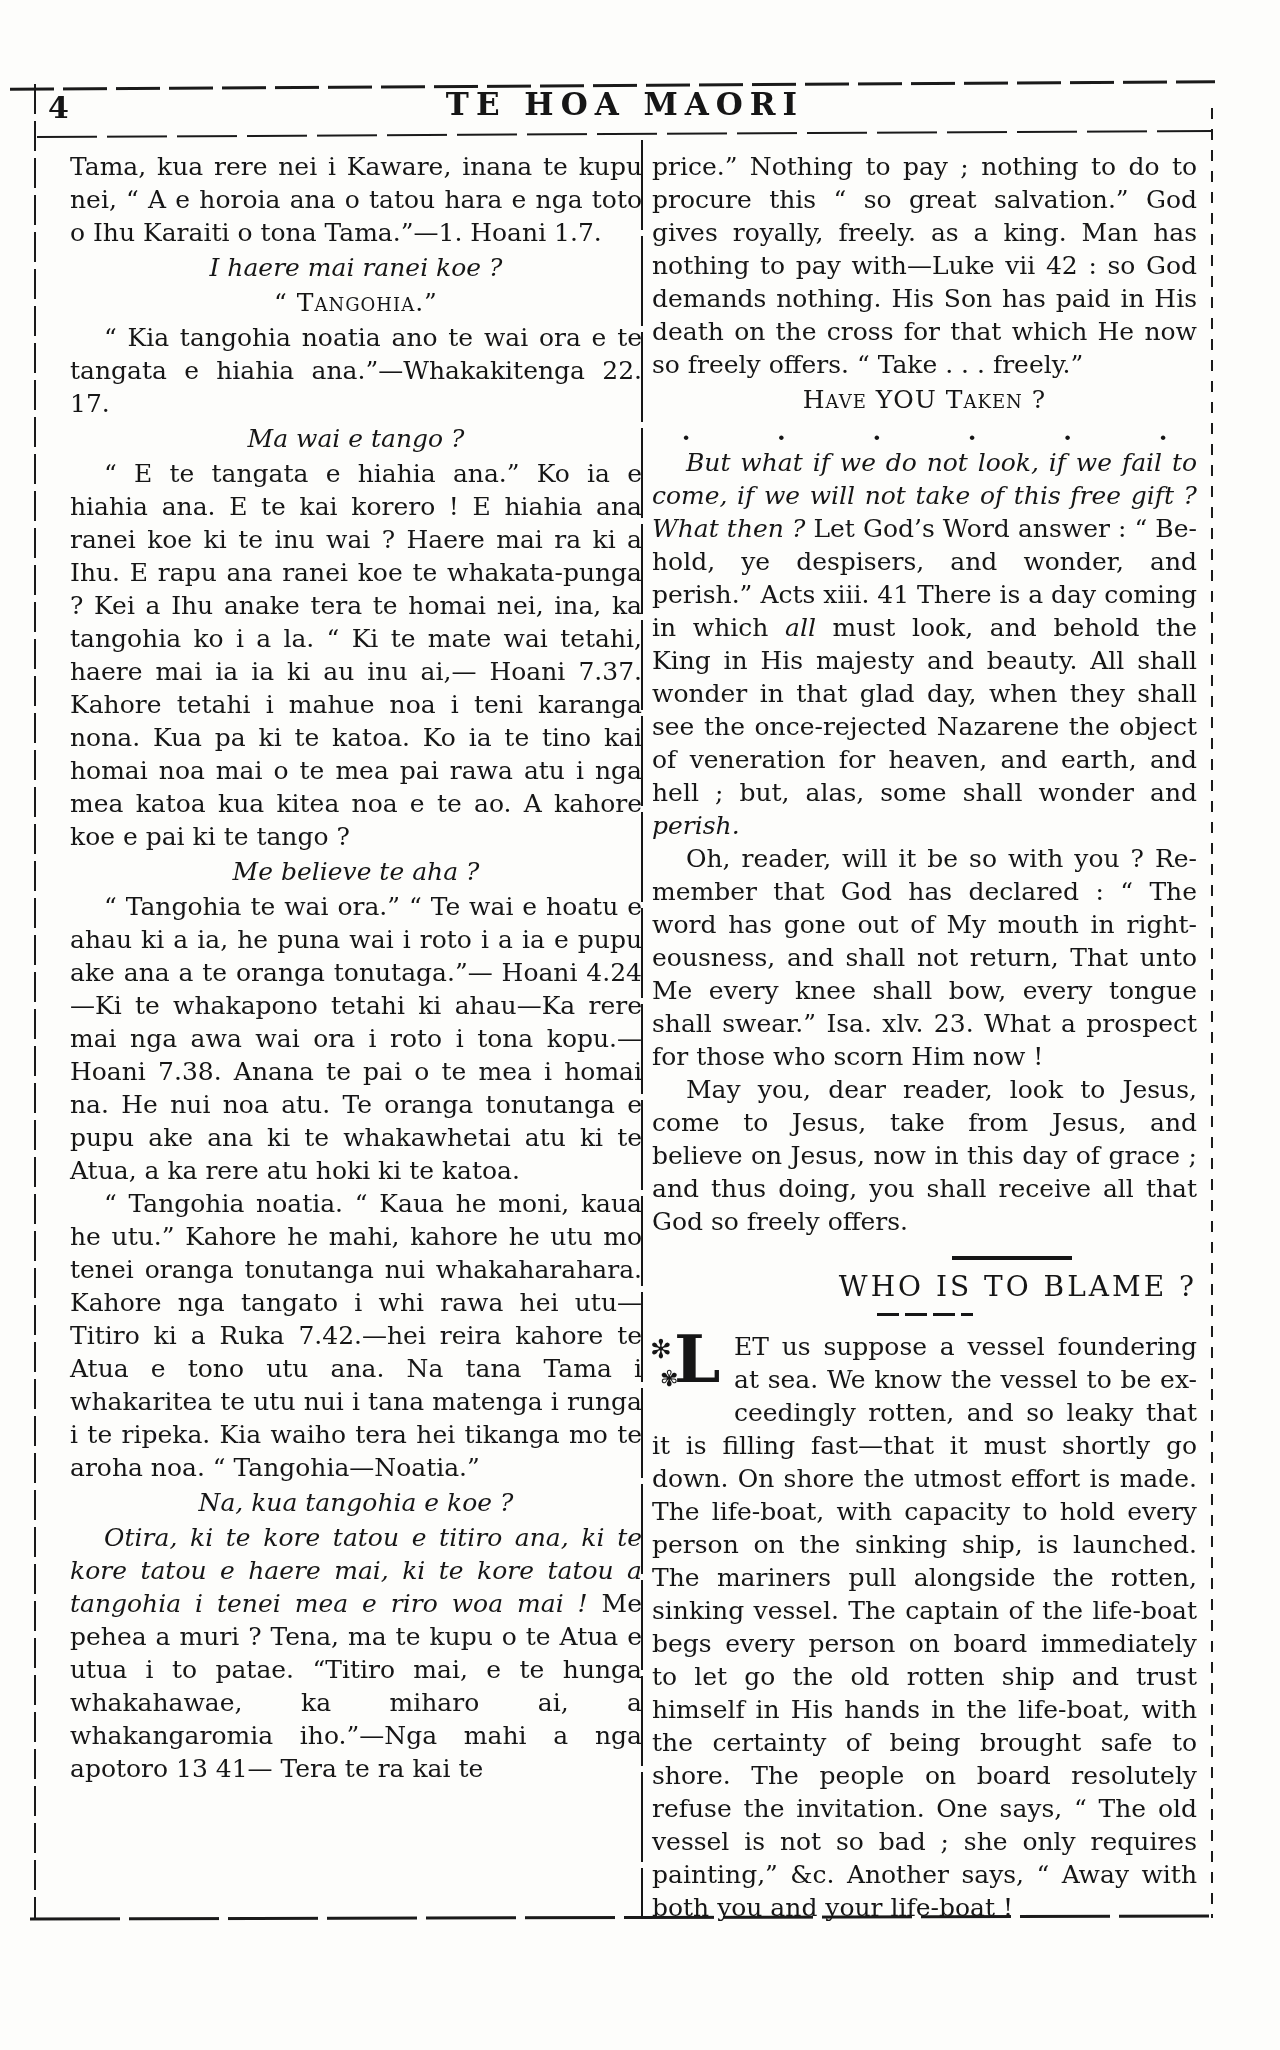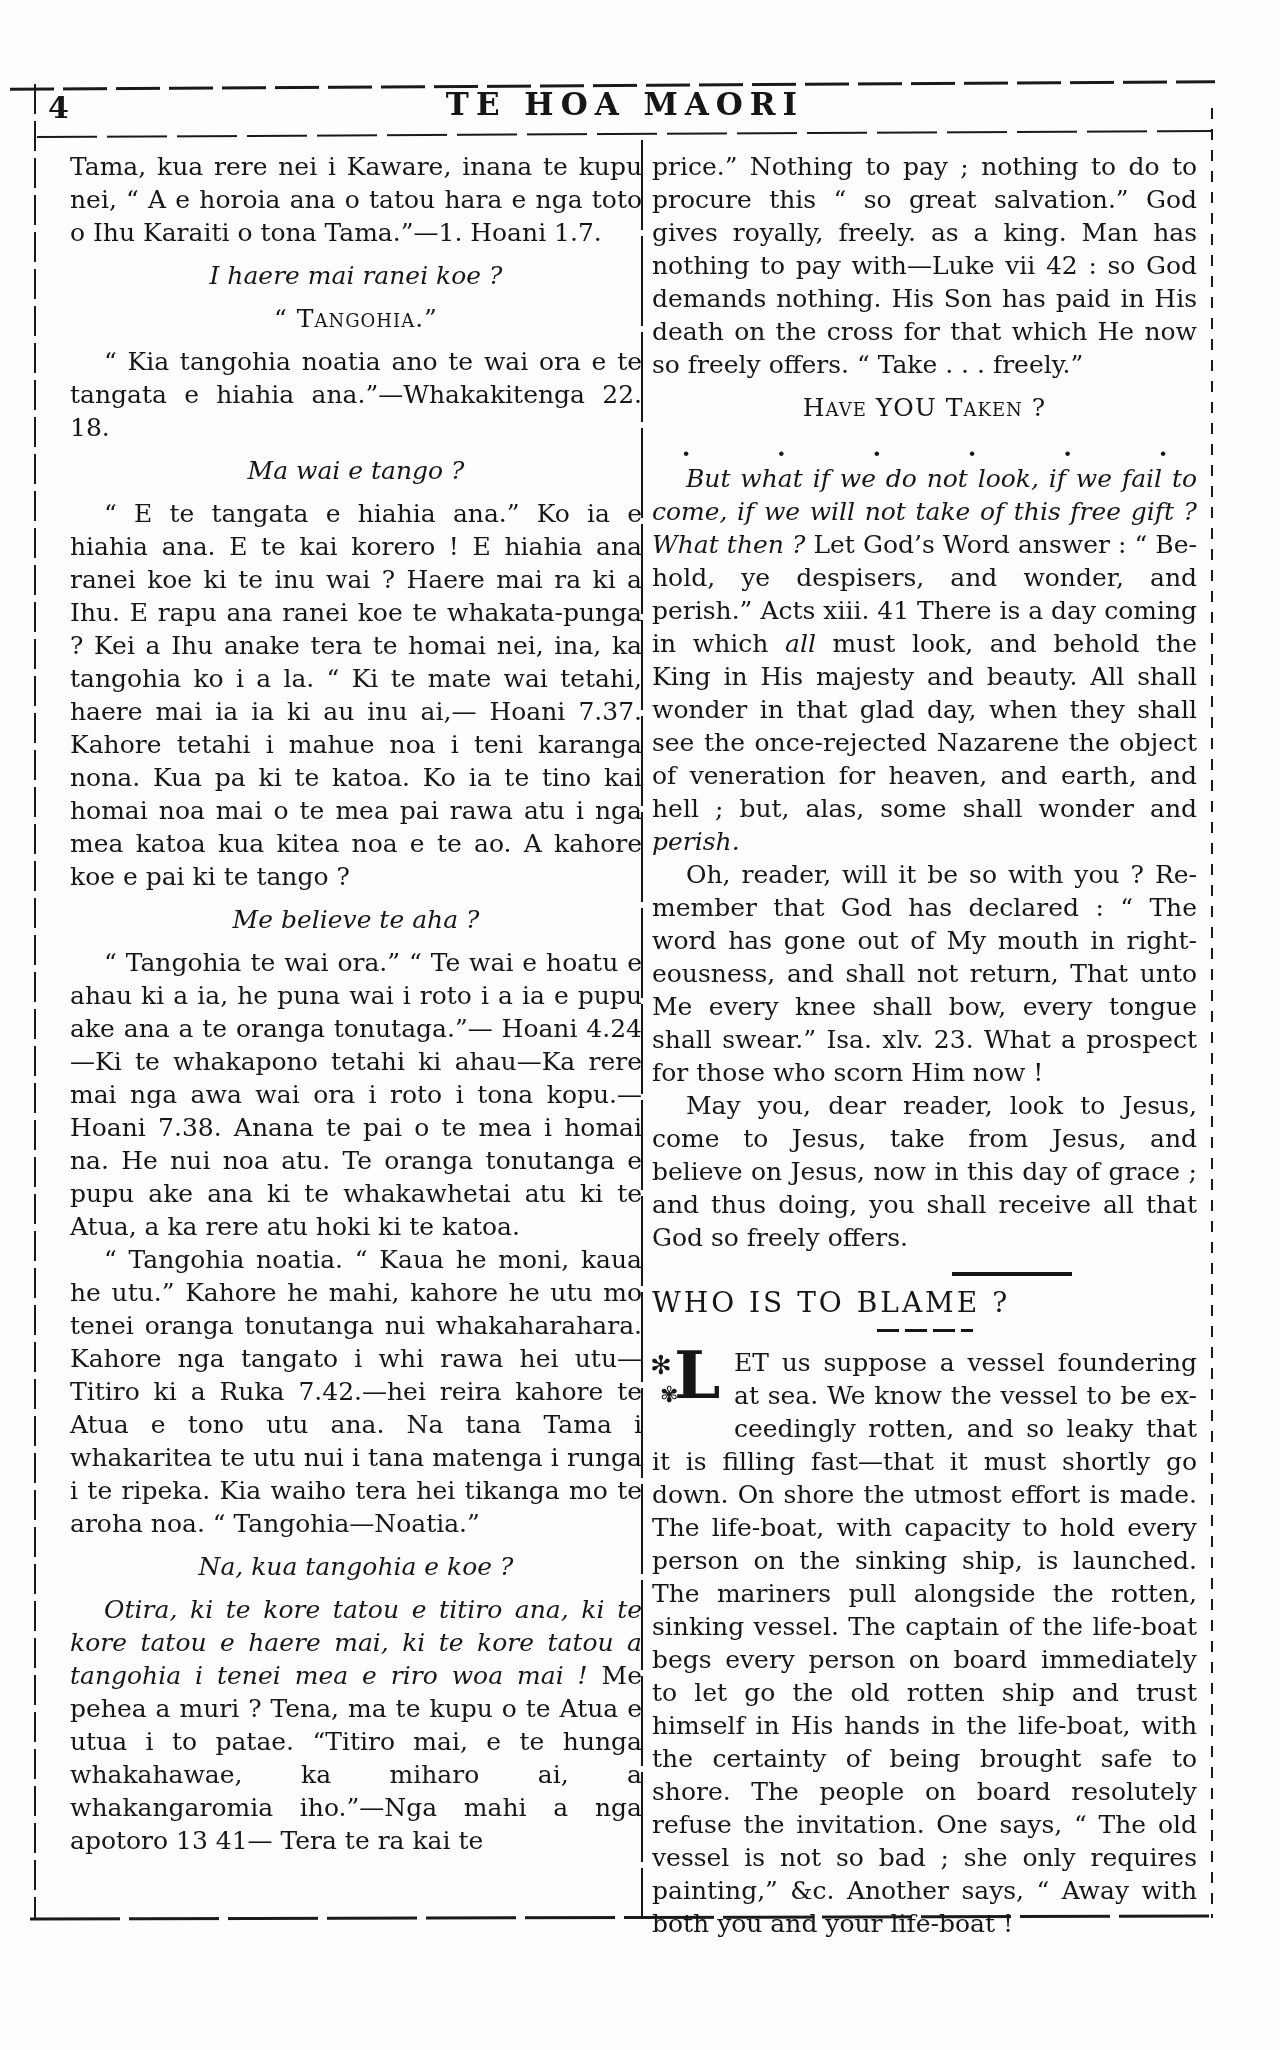--- a/index.html
+++ b/index.html
@@ -29,30 +29,30 @@
   
   .page-number{position:absolute;left:48px;top:90px;font-size:30px;font-weight:bold;}
   .page-title{position:absolute;left:37px;width:1176px;top:86px;text-align:center;
     font-size:31px;font-weight:bold;letter-spacing:7px;}
   
   .col{position:absolute;top:150px;text-align:justify;font-size:25px;line-height:33px;}
   .col-left{left:70px;width:572px;}
   .col-right{left:652px;width:545px;}
   .col p{margin:0;text-indent:34px;}
   .col p.flush{text-indent:0;}
-  h3{margin:10px 0;font-size:25px;font-weight:normal;font-style:italic;
+  h3{margin:2px 0;font-size:25px;font-weight:normal;font-style:italic;
      text-align:center;text-indent:0;}
   h3.sc{font-style:normal;font-variant:small-caps;letter-spacing:1px;}
   .i{font-style:italic;}
   .dots{height:28px;line-height:28px;text-align:center;word-spacing:78px;
     font-size:25px;font-weight:bold;text-indent:0;}
   
   .sect-rule1{width:120px;height:4px;background:#161616;margin:18px auto 10px 300px;}
   h2.sect{margin:4px 0 2px 0;font-size:28px;font-weight:normal;letter-spacing:3px;
-    text-align:left;text-indent:0;}
+    text-align:right;text-indent:0;}
   .sect-rule2{width:96px;height:3px;margin:10px auto 14px auto;
     background:repeating-linear-gradient(90deg,#161616 0 22px,transparent 22px 28px);}
   
   .dropcap-wrap{float:left;position:relative;width:78px;height:64px;margin:4px 4px 0 0;}
   .dc{position:absolute;left:22px;top:-8px;font-size:66px;line-height:66px;font-weight:bold;}
   .orn{position:absolute;font-size:26px;line-height:26px;}
   .orn1{left:-2px;top:2px;}
   .orn2{left:8px;top:32px;font-size:22px;}
 </style>
 </head>
@@ -67,21 +67,21 @@
   <div class="vline border-right"></div>
   <div class="vline col-divider"></div>
 
   <div class="page-number">4</div>
   <div class="page-title">TE HOA MAORI</div>
 
   <div class="col col-left">
     <p class="flush">Tama, kua rere nei i Kaware, inana te kupu nei, “ A e horoia ana o tatou hara e nga toto o Ihu Karaiti o tona Tama.”—1. Hoani 1.7.</p>
     <h3>I haere mai ranei koe ?</h3>
     <h3 class="sc">“ Tangohia.”</h3>
-    <p>“ Kia tangohia noatia ano te wai ora e te tangata e hiahia ana.”—Whakakitenga 22. 18.</p>
+    <p>“ Kia tangohia noatia ano te wai ora e te tangata e hiahia ana.”—Whakakitenga 22. 17.</p>
     <h3>Ma wai e tango ?</h3>
     <p>“ E te tangata e hiahia ana.”  Ko ia e hiahia ana.  E te kai korero !  E hiahia ana ranei koe ki te inu wai ?  Haere mai ra ki a Ihu.  E rapu ana ranei koe te whakata-punga ?  Kei a Ihu anake tera te homai nei, ina, ka tangohia ko i a la.  “ Ki te mate wai tetahi, haere mai ia ia ki au inu ai,— Hoani 7.37.  Kahore tetahi i mahue noa i teni karanga nona.  Kua pa ki te katoa. Ko ia te tino kai homai noa mai o te mea pai rawa atu i nga mea katoa kua kitea noa e te ao.  A kahore koe e pai ki te tango ?</p>
     <h3>Me believe te aha ?</h3>
     <p>“ Tangohia te wai ora.”  “ Te wai e hoatu e ahau ki a ia, he puna wai i roto i a ia e pupu ake ana a te oranga tonutaga.”— Hoani 4.24—Ki te whakapono tetahi ki ahau—Ka rere mai nga awa wai ora i roto i tona kopu.—Hoani 7.38.  Anana te pai o te mea i homai na.  He nui noa atu.  Te oranga tonutanga e pupu ake ana ki te whakawhetai atu ki te Atua, a ka rere atu hoki ki te katoa.</p>
     <p>“ Tangohia noatia.  “ Kaua he moni, kaua he utu.”  Kahore he mahi, kahore he utu mo tenei oranga tonutanga nui whakaharahara.  Kahore nga tangato i whi rawa hei utu—Titiro ki a Ruka 7.42.—hei reira kahore te Atua e tono utu ana.  Na tana Tama i whakaritea te utu nui i tana matenga i runga i te ripeka. Kia waiho tera hei tikanga mo te aroha noa. “ Tangohia—Noatia.”</p>
     <h3>Na, kua tangohia e koe ?</h3>
     <p><span class="i">Otira, ki te kore tatou e titiro ana, ki te kore tatou e haere mai, ki te kore tatou a tangohia i tenei mea e riro woa mai !</span> <span>Me pehea a muri ? Tena, ma te kupu o te Atua e utua i to patae.  “Titiro mai, e te hunga whakahawae, ka miharo ai, a whakangaromia iho.”—Nga mahi a nga apotoro 13 41— Tera te ra kai te</span></p>
   </div>
 
   <div class="col col-right">

